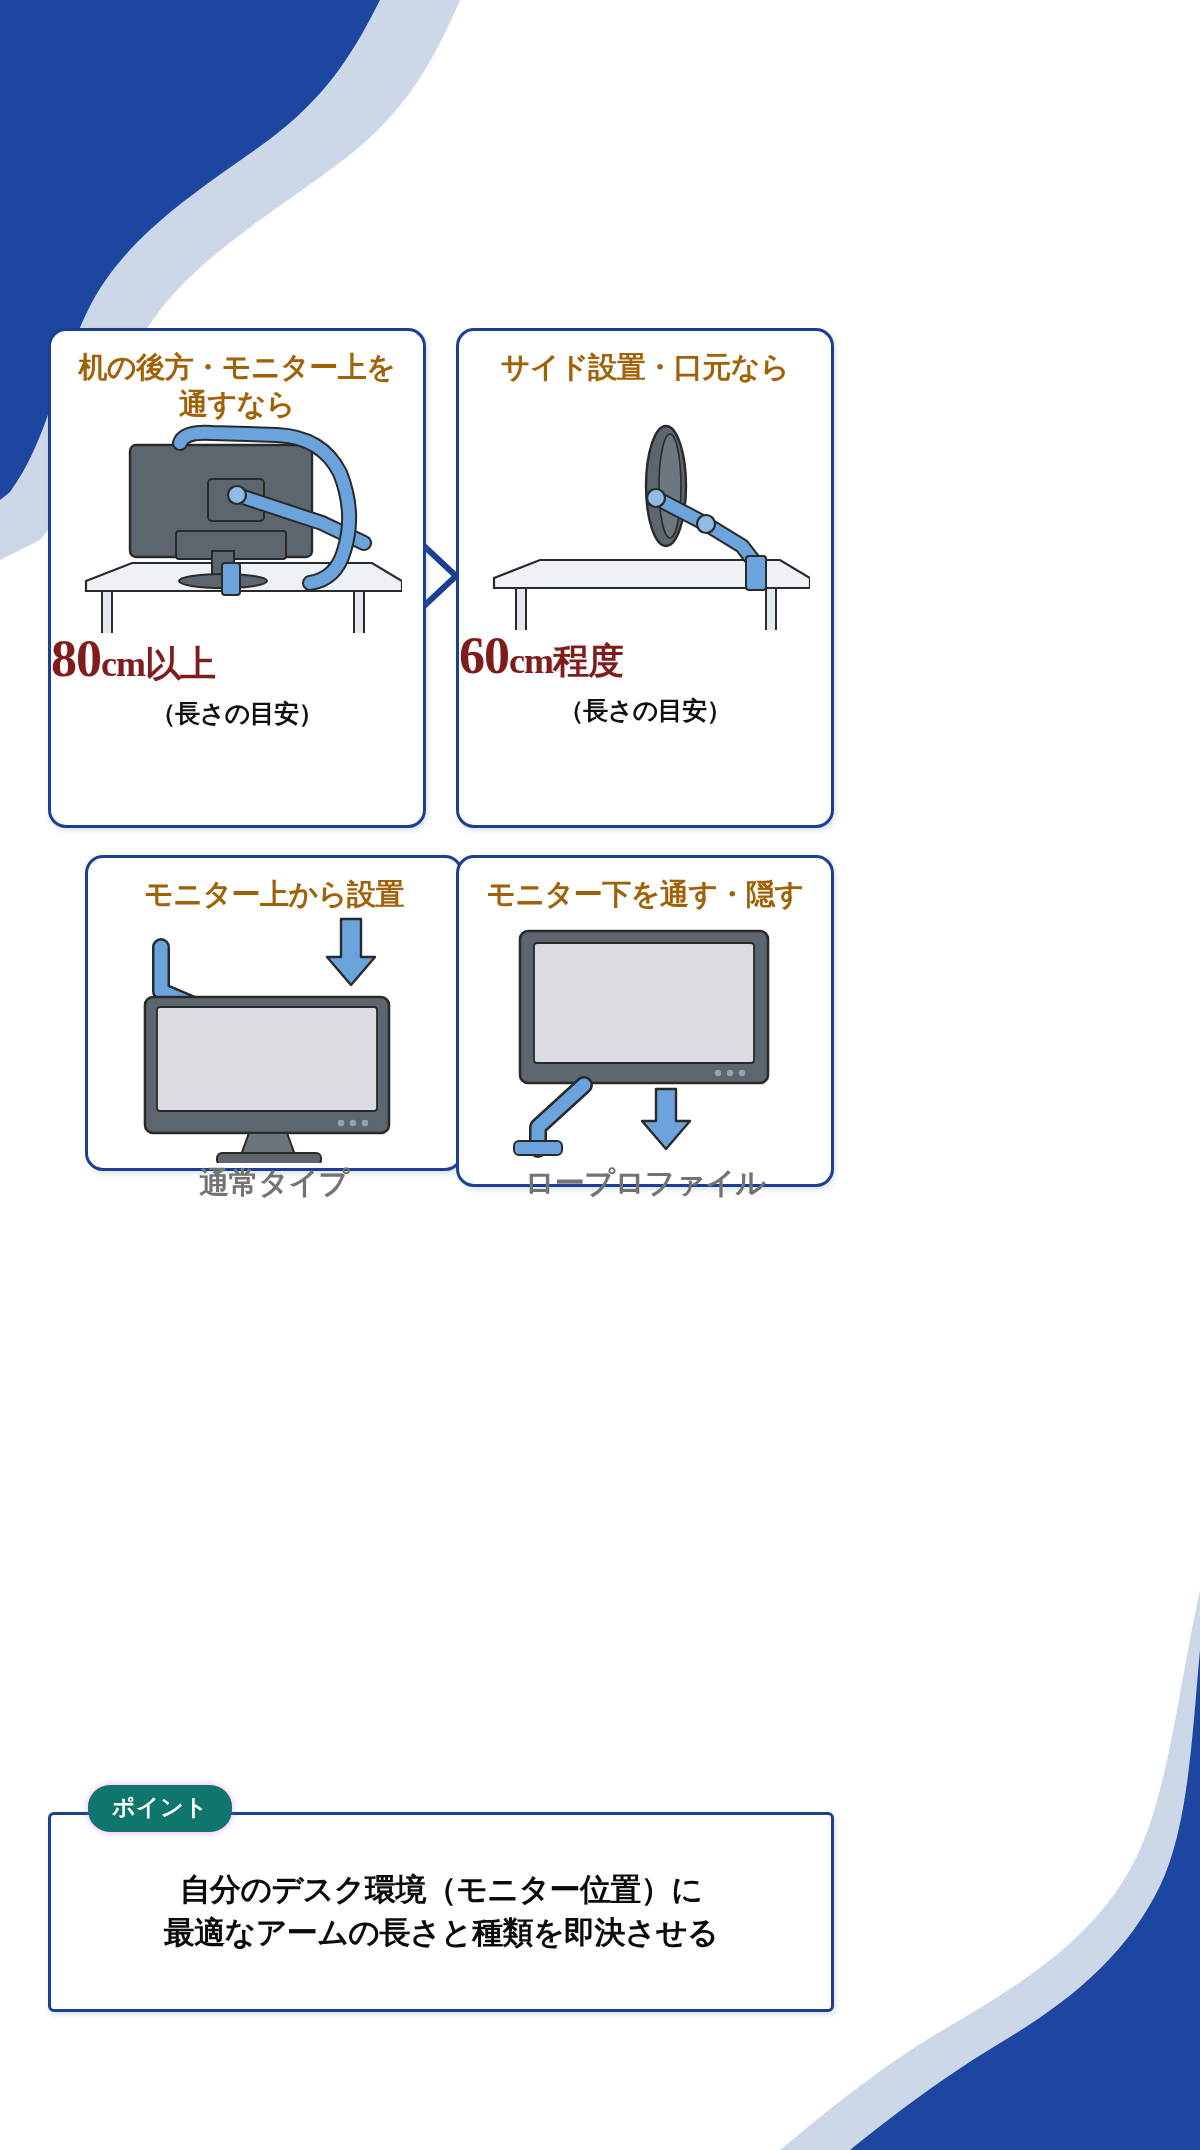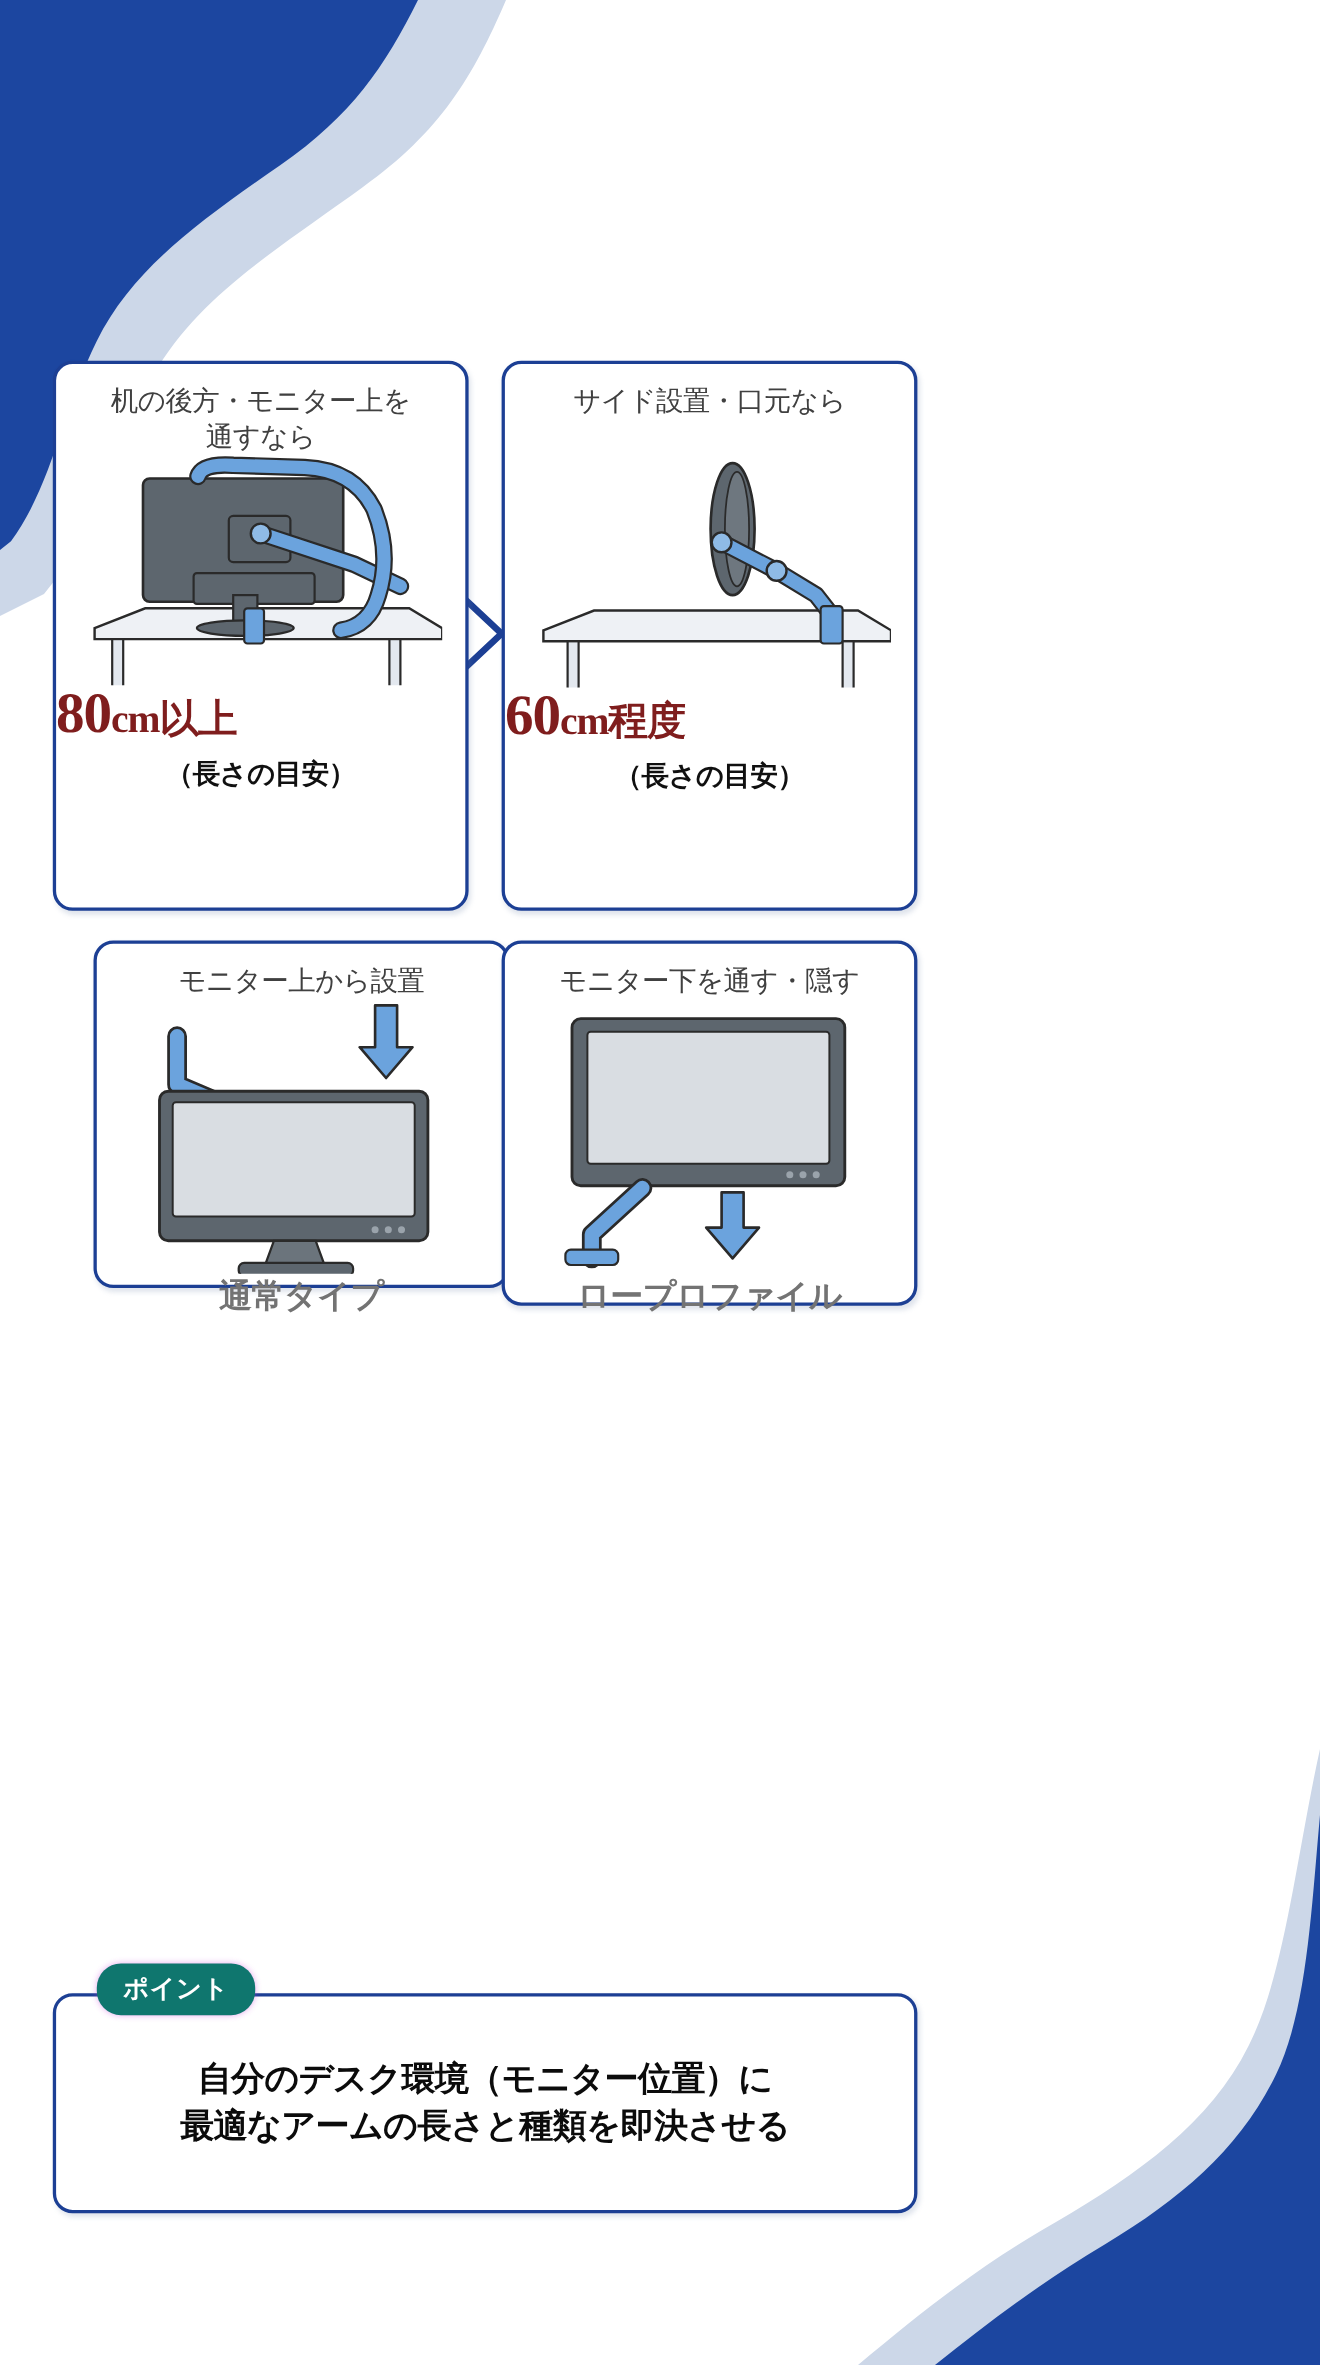--- a/index.html
+++ b/index.html
@@ -51,21 +51,21 @@
     border-radius: 18px;
     box-shadow: 2px 3px 5px rgba(110,130,170,0.22);
   }
   #card-1 { left: 48px;  top: 328px;  height: 500px; }
   #card-2 { left: 456px; top: 328px;  height: 500px; }
   #card-3 { left: 48px;  top: 855px;  height: 316px; margin-left: 37px; }
   #card-4 { left: 456px; top: 855px;  height: 332px; }
 
   .card-title {
     text-align: center;
-    font-size: 25px; font-weight: 400; color: #404040;
+    font-size: 29px; font-weight: 700; color: #a16207;
     line-height: 1.28;
     padding: 18px 14px 0;
     letter-spacing: -0.5px;
   }
   .card-figure {
     position: relative;
     width: 100%;
     display: flex; align-items: center; justify-content: center;
   }
   .card-value {
@@ -89,21 +89,21 @@
   .chevron { position: absolute; width: 44px; height: 72px; }
   #chev-top { left: 418px; top: 540px; }
   #chev-bot { left: 418px; top: 1030px; }
 
   
   #point-box {
     position: absolute; left: 48px; top: 1812px;
     width: 786px; height: 200px;
     background: #ffffff;
     border: 3px solid #1c3f94;
-    border-radius: 18px;
+    border-radius: 6px;
     box-shadow: 2px 3px 5px rgba(110,130,170,0.22);
     display: flex; flex-direction: column;
     align-items: center; justify-content: center;
   }
   #point-badge {
     position: absolute; left: 88px; top: 1785px;
     background: #0f766e;
     color: #ffffff;
     font-size: 23px; font-weight: 900;
     padding: 7px 24px 9px;

